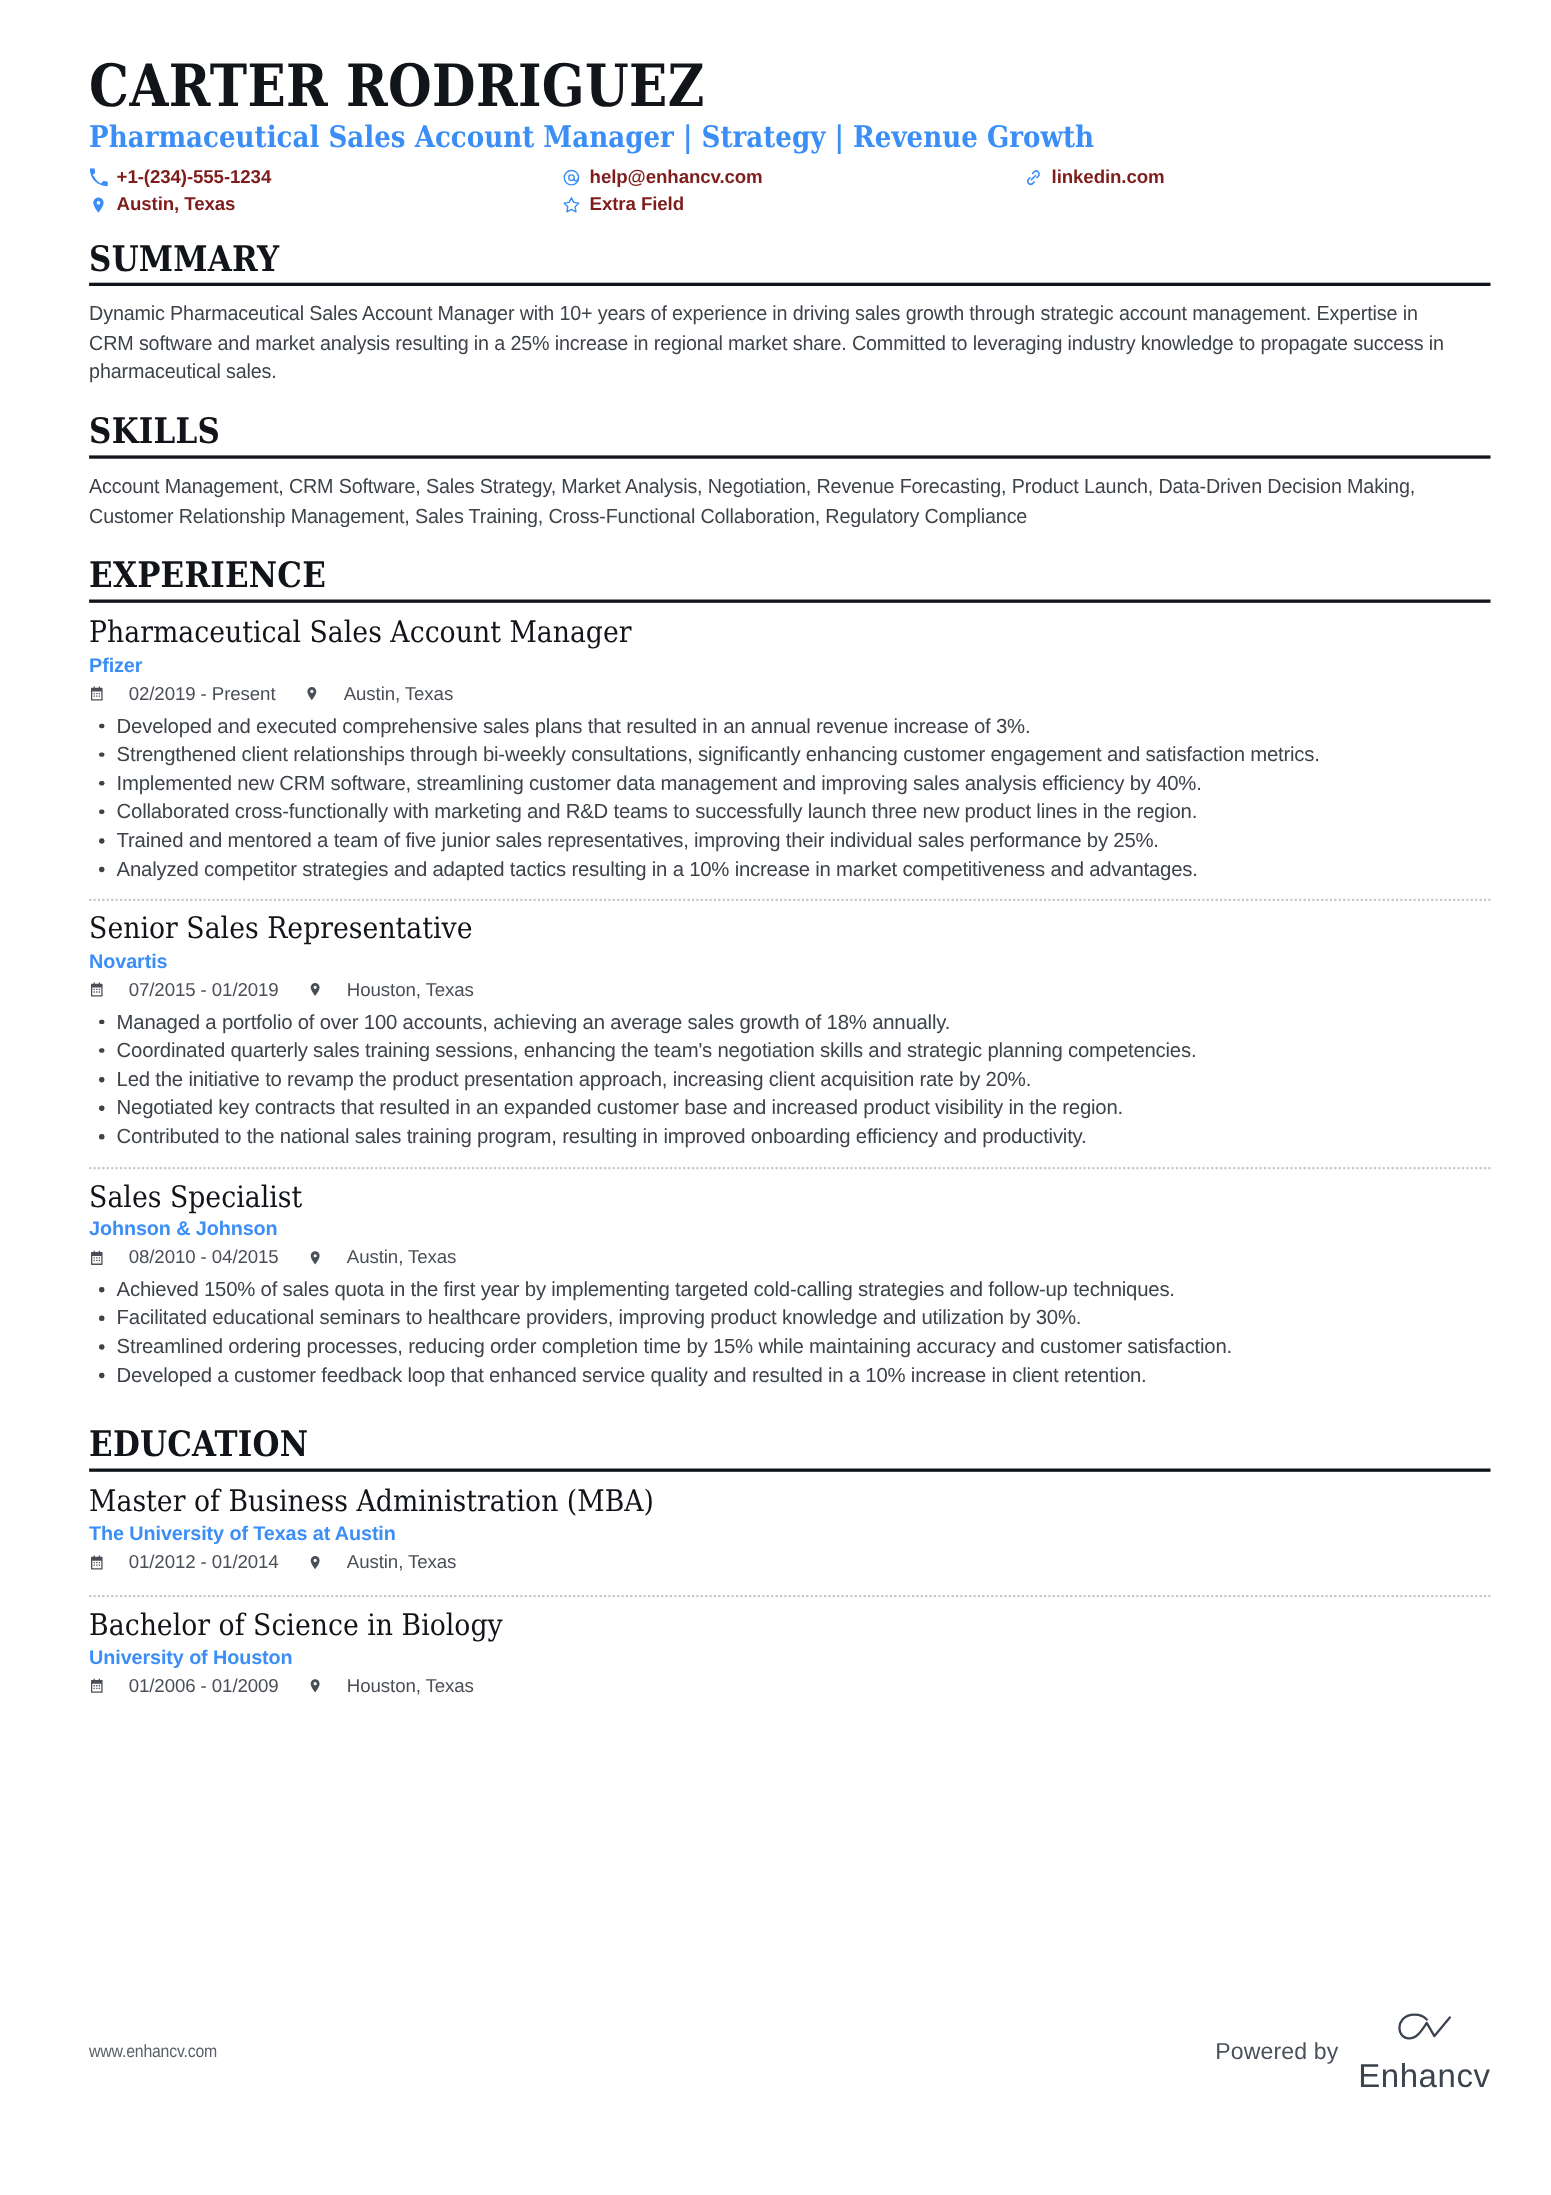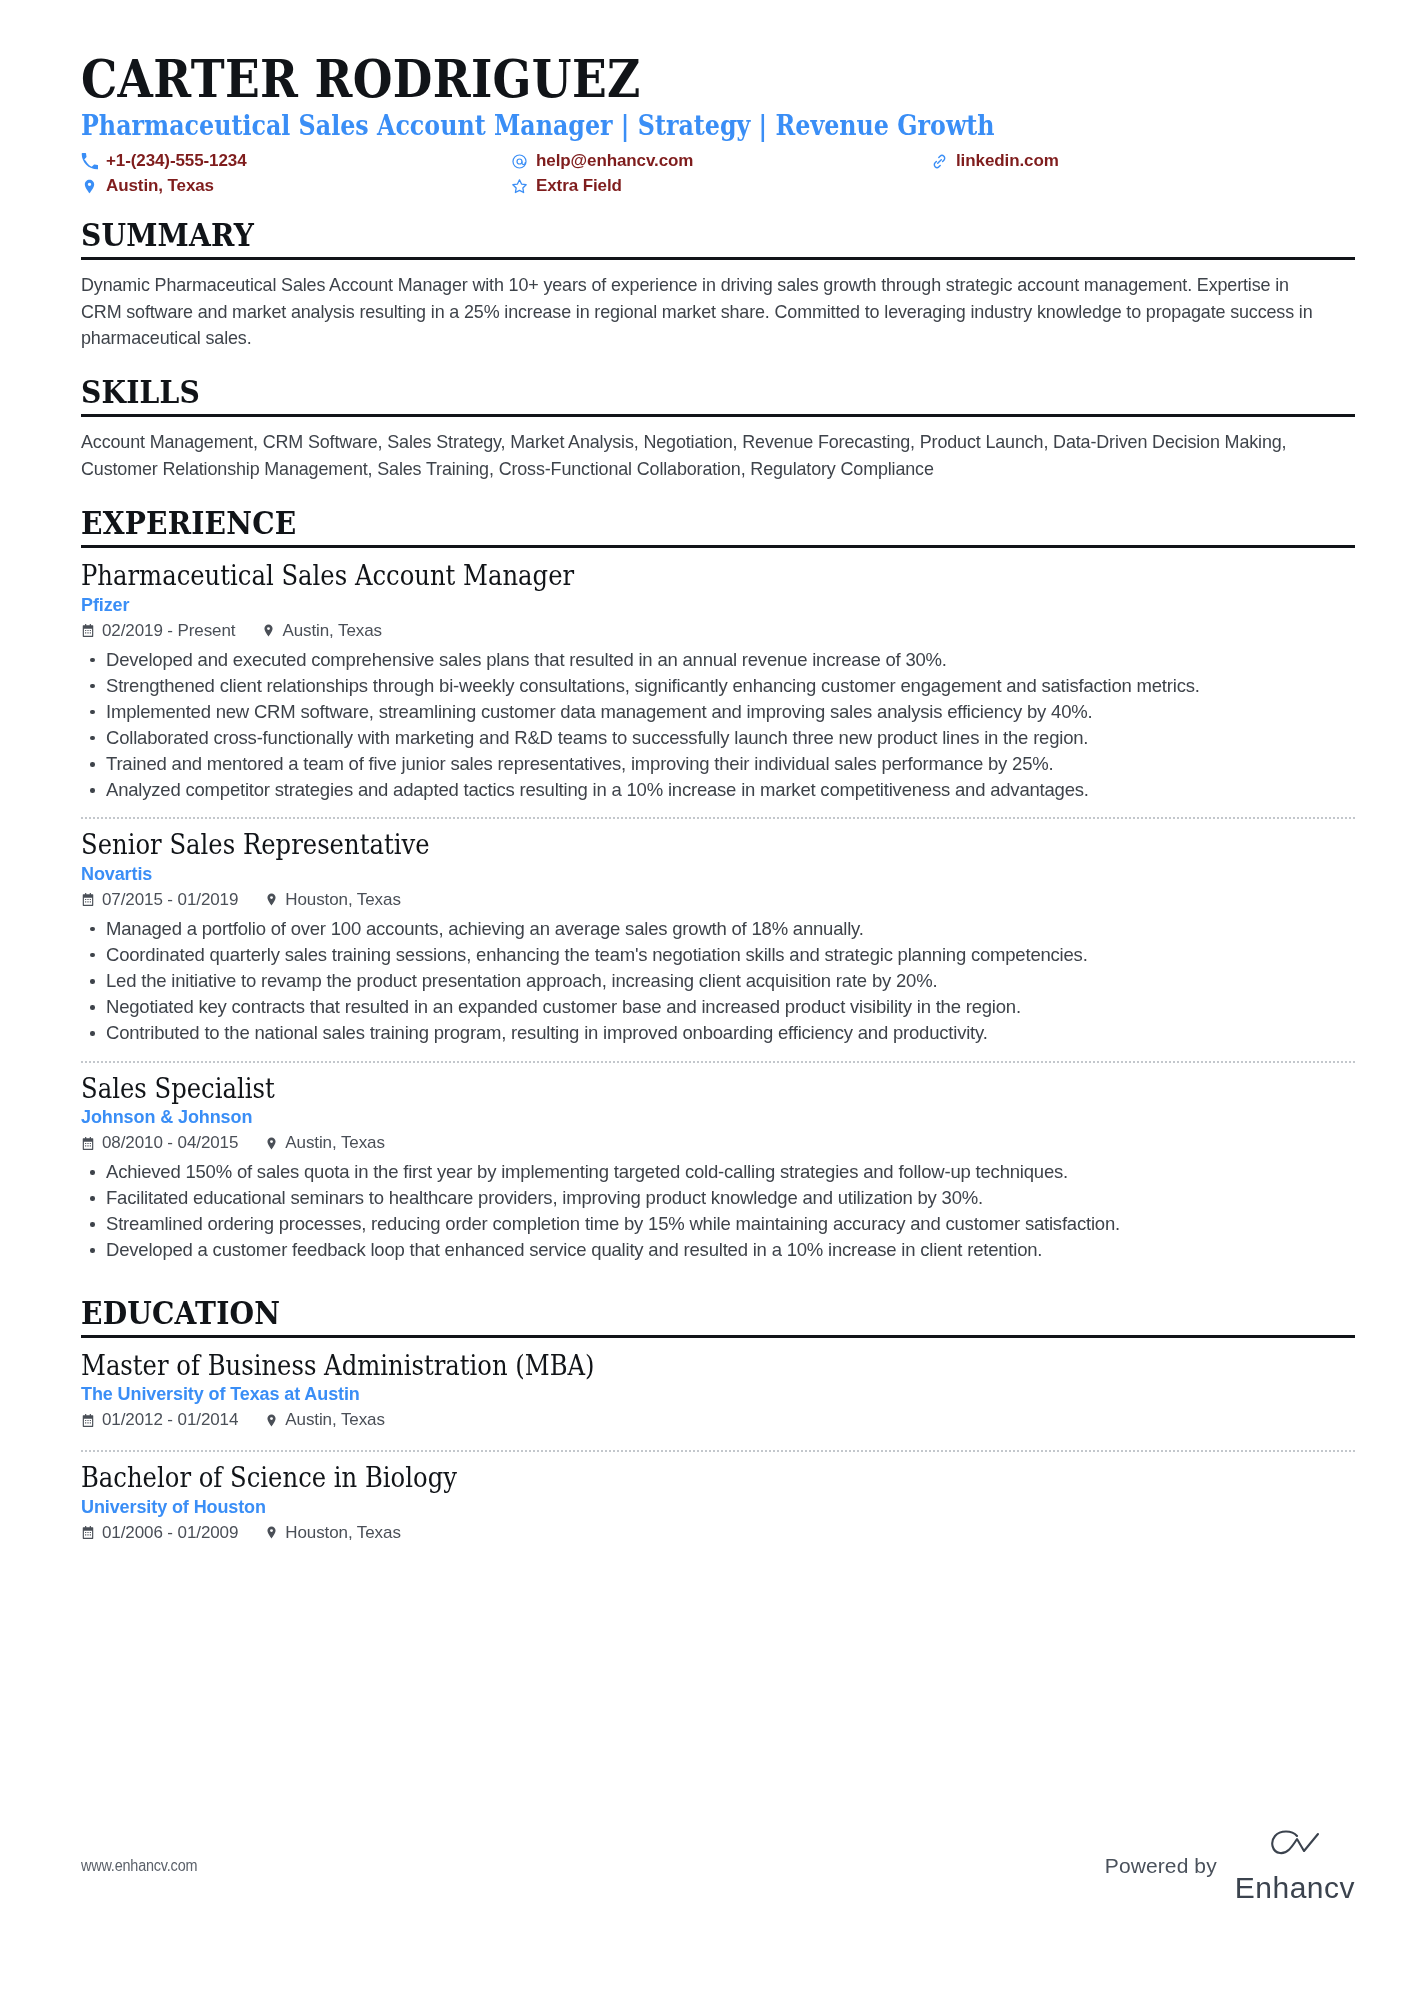--- a/index.html
+++ b/index.html
@@ -130,21 +130,21 @@
   }
   .entry-meta {
     display: flex;
     align-items: center;
     gap: 26px;
     margin: 0 0 6px 0;
   }
   .meta-item {
     display: flex;
     align-items: center;
-    gap: 7px;
+    gap: 22px;
     font-size: 17px;
     color: #4a4f57;
     letter-spacing: -0.1px;
   }
   .meta-item .mi {
     display: inline-flex;
     align-items: center;
     justify-content: center;
     width: 14px;
     height: 16px;
@@ -313,21 +313,21 @@
         <div class="meta-item">
           <span class="mi">
             <svg width="13" height="15" viewBox="0 0 24 24" fill="currentColor">
                   <path d="M12 1C7.9 1 4.5 4.4 4.5 8.5c0 5.6 7.5 14.5 7.5 14.5s7.5-8.9 7.5-14.5C19.5 4.4 16.1 1 12 1zm0 10.2a2.7 2.7 0 1 1 0-5.4 2.7 2.7 0 0 1 0 5.4z"></path>
                 </svg>
           </span>
           <span>Austin, Texas</span>
         </div>
       </div>
       <ul class="bullets">
-        <li>Developed and executed comprehensive sales plans that resulted in an annual revenue increase of 30%.</li>
+        <li>Developed and executed comprehensive sales plans that resulted in an annual revenue increase of 3%.</li>
         <li>Strengthened client relationships through bi-weekly consultations, significantly enhancing customer engagement and satisfaction metrics.</li>
         <li>Implemented new CRM software, streamlining customer data management and improving sales analysis efficiency by 40%.</li>
         <li>Collaborated cross-functionally with marketing and R&amp;D teams to successfully launch three new product lines in the region.</li>
         <li>Trained and mentored a team of five junior sales representatives, improving their individual sales performance by 25%.</li>
         <li>Analyzed competitor strategies and adapted tactics resulting in a 10% increase in market competitiveness and advantages.</li>
       </ul>
     </div>
     <div class="entry-divider"></div>
 
     <div class="entry">

